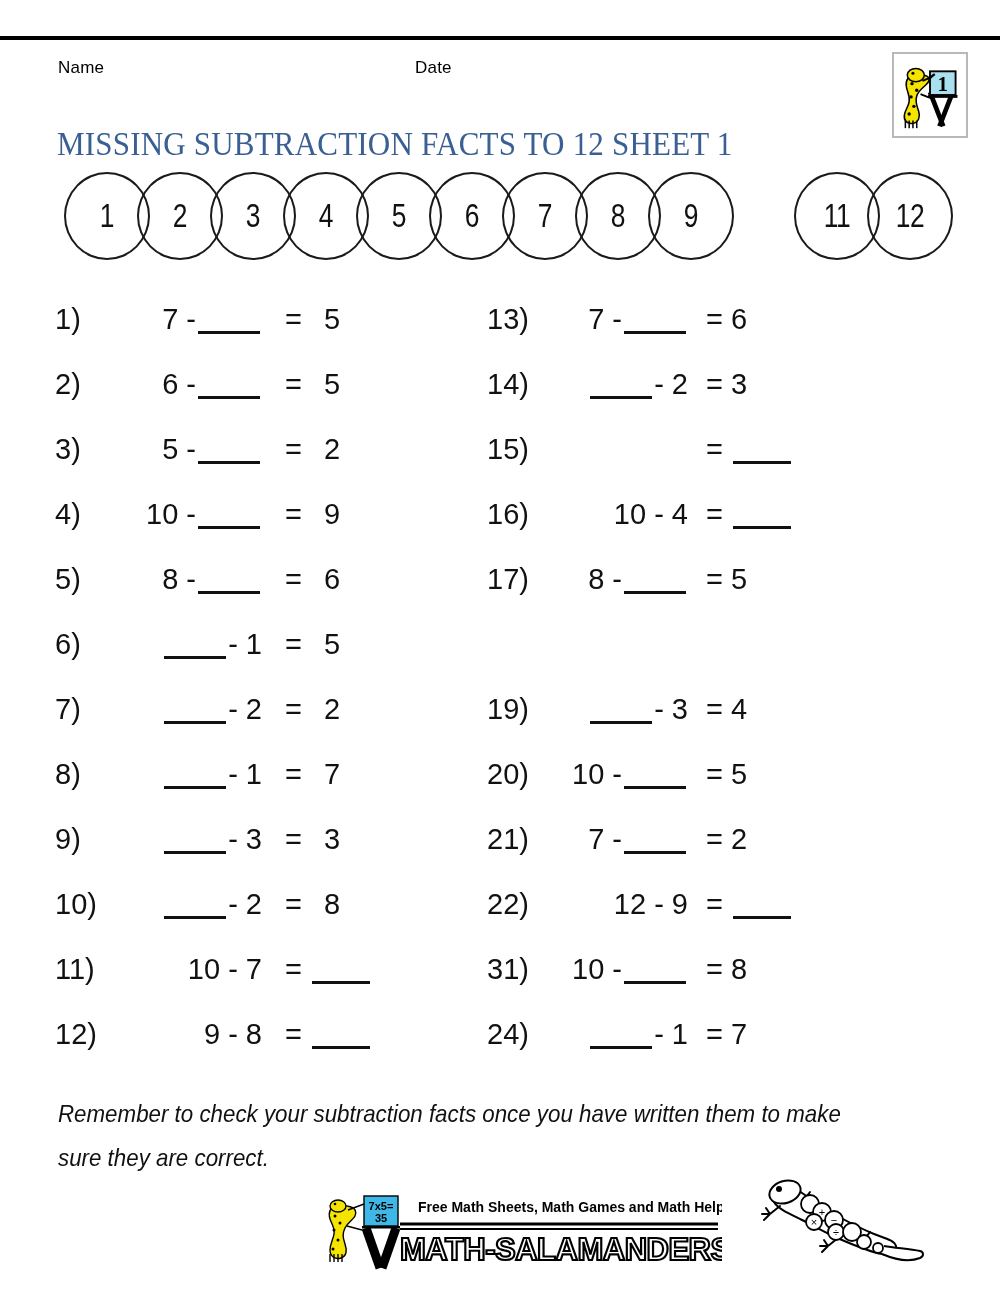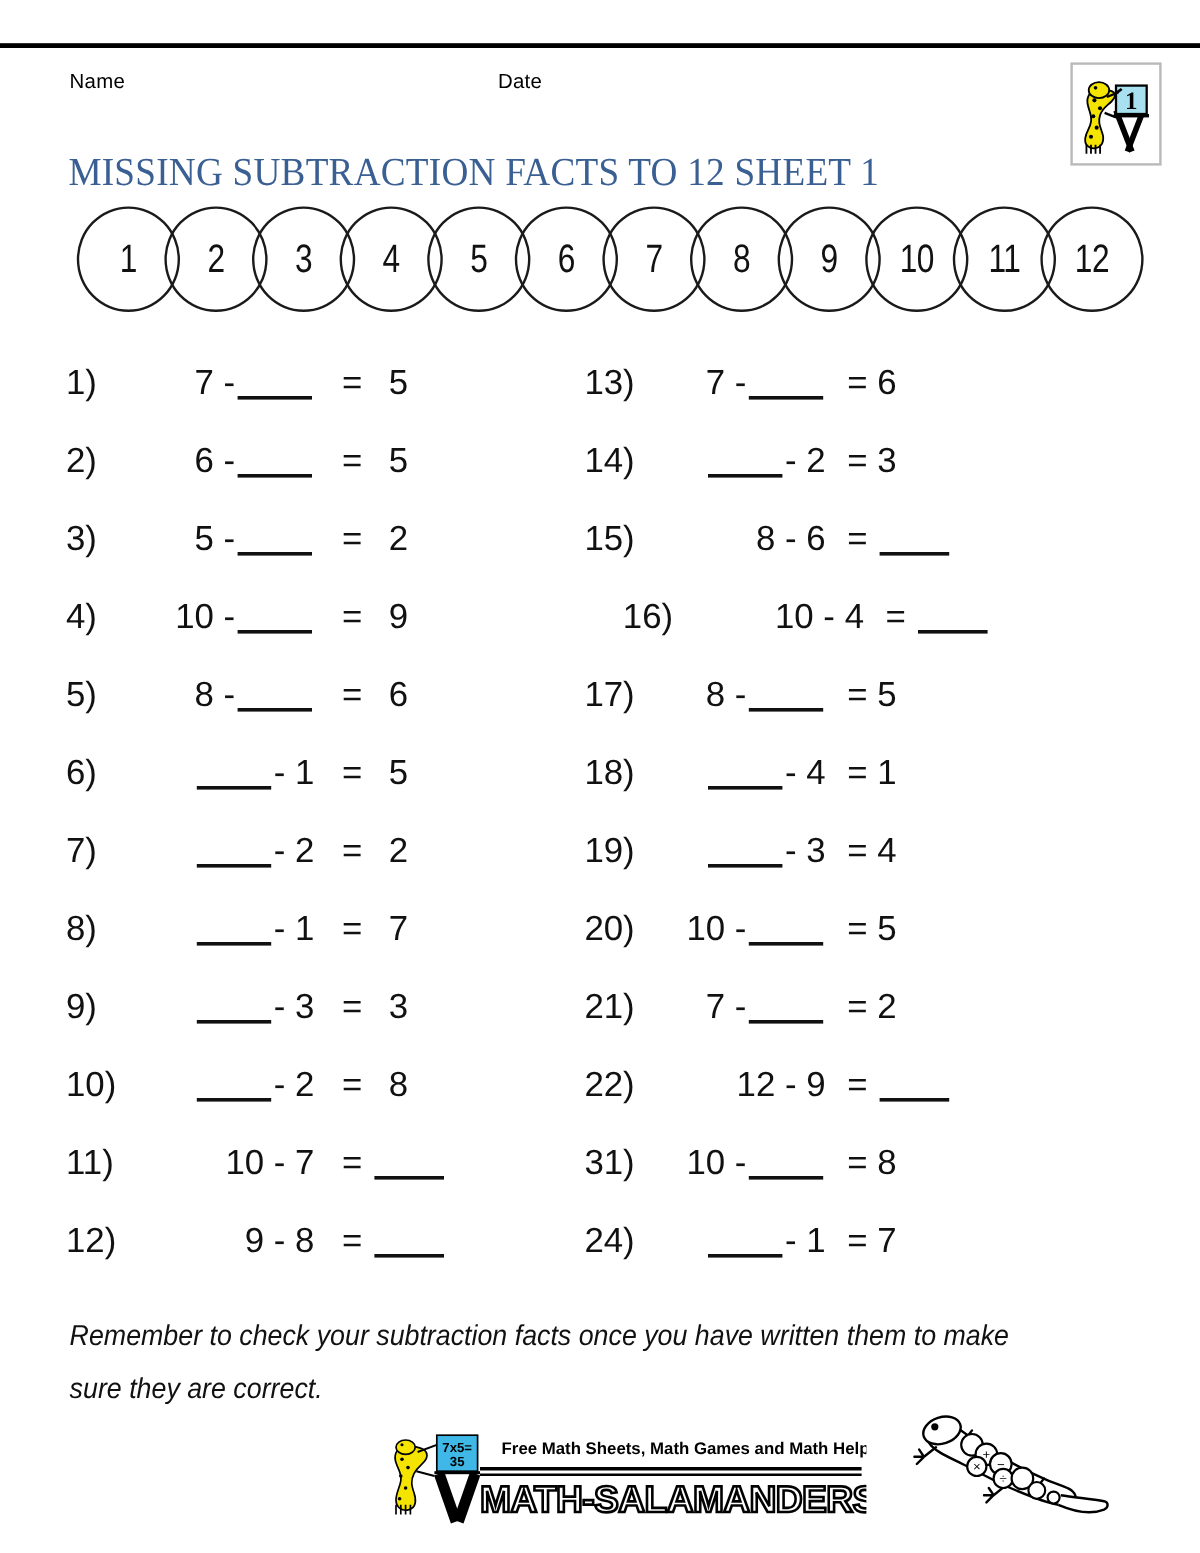--- a/index.html
+++ b/index.html
@@ -238,24 +238,20 @@
       <div class="num">7</div>
     </div>
     <div class="cell" style="left: 511px;">
       <div class="oval"></div>
       <div class="num">8</div>
     </div>
     <div class="cell" style="left: 584px;">
       <div class="oval"></div>
       <div class="num">9</div>
     </div>
-    <div class="cell" style="left: 657px;">
-      <div class="oval"></div>
-      <div class="num">10</div>
-    </div>
     <div class="cell" style="left: 730px;">
       <div class="oval"></div>
       <div class="num">11</div>
     </div>
     <div class="cell" style="left: 803px;">
       <div class="oval"></div>
       <div class="num">12</div>
     </div>
   </div>
 
@@ -325,37 +321,31 @@
       <span class="expr" style="left: 478px; width: 210px;"><span>7 -</span><span class="blank"></span></span>
       <span class="eqgrp" style="left: 706px;"><span>=</span><span style="margin-left: 8px;">6</span></span>
     </div>
     <div class="prow" style="top: 65px; left: 0px; width: 1000px;">
       <span class="idx" style="left: 487px;">14)</span>
       <span class="expr" style="left: 478px; width: 210px;"><span class="blank"></span><span>- 2</span></span>
       <span class="eqgrp" style="left: 706px;"><span>=</span><span style="margin-left: 8px;">3</span></span>
     </div>
     <div class="prow" style="top: 130px; left: 0px; width: 1000px;">
       <span class="idx" style="left: 487px;">15)</span>
-      <span class="expr" style="left: 478px; width: 210px;"><span>8 - 6</span></span>
       <span class="eqgrp" style="left: 706px;"><span>=</span><span> </span><span class="blank sm"></span></span>
     </div>
-    <div class="prow" style="top: 195px; left: 0px; width: 900px; margin-left: 32px;">
+    <div class="prow" style="top: 195px; left: 0px; width: 900px;">
       <span class="idx" style="left: 487px;">16)</span>
       <span class="expr" style="left: 478px; width: 210px;"><span>10 - 4</span></span>
       <span class="eqgrp" style="left: 706px;"><span>=</span><span> </span><span class="blank sm"></span></span>
     </div>
     <div class="prow" style="top: 260px; left: 0px; width: 1000px;">
       <span class="idx" style="left: 487px;">17)</span>
       <span class="expr" style="left: 478px; width: 210px;"><span>8 -</span><span class="blank"></span></span>
       <span class="eqgrp" style="left: 706px;"><span>=</span><span style="margin-left: 8px;">5</span></span>
-    </div>
-    <div class="prow" style="top: 325px; left: 0px; width: 1000px;">
-      <span class="idx" style="left: 487px;">18)</span>
-      <span class="expr" style="left: 478px; width: 210px;"><span class="blank"></span><span>- 4</span></span>
-      <span class="eqgrp" style="left: 706px;"><span>=</span><span style="margin-left: 8px;">1</span></span>
     </div>
     <div class="prow" style="top: 390px; left: 0px; width: 1000px;">
       <span class="idx" style="left: 487px;">19)</span>
       <span class="expr" style="left: 478px; width: 210px;"><span class="blank"></span><span>- 3</span></span>
       <span class="eqgrp" style="left: 706px;"><span>=</span><span style="margin-left: 8px;">4</span></span>
     </div>
     <div class="prow" style="top: 455px; left: 0px; width: 1000px;">
       <span class="idx" style="left: 487px; text-align: center;">20)</span>
       <span class="expr" style="left: 478px; width: 210px;"><span>10 -</span><span class="blank"></span></span>
       <span class="eqgrp" style="left: 706px;"><span>=</span><span style="margin-left: 8px;">5</span></span>

